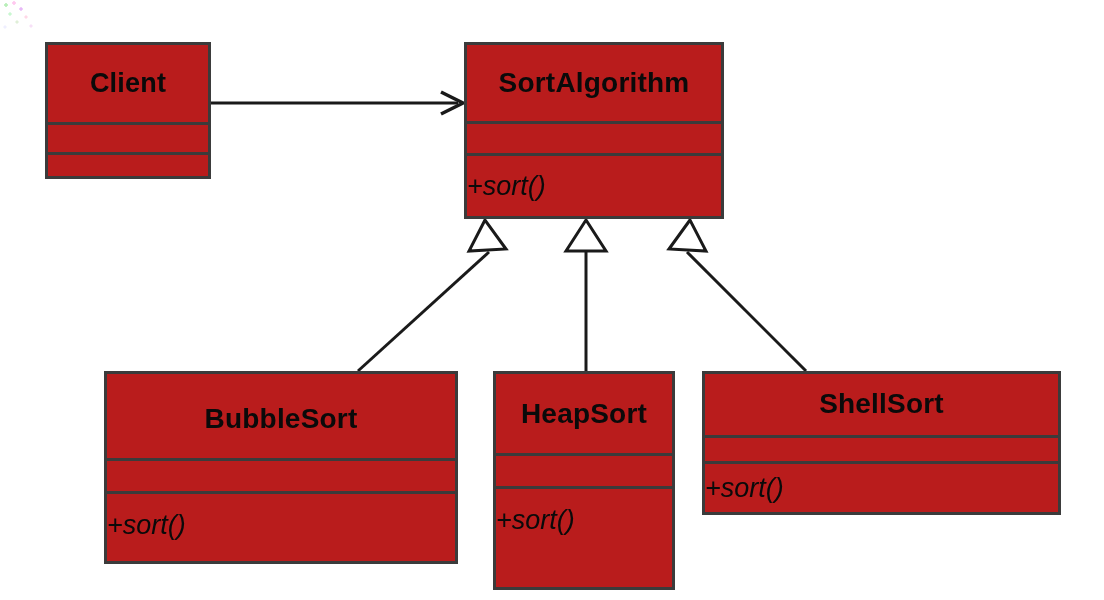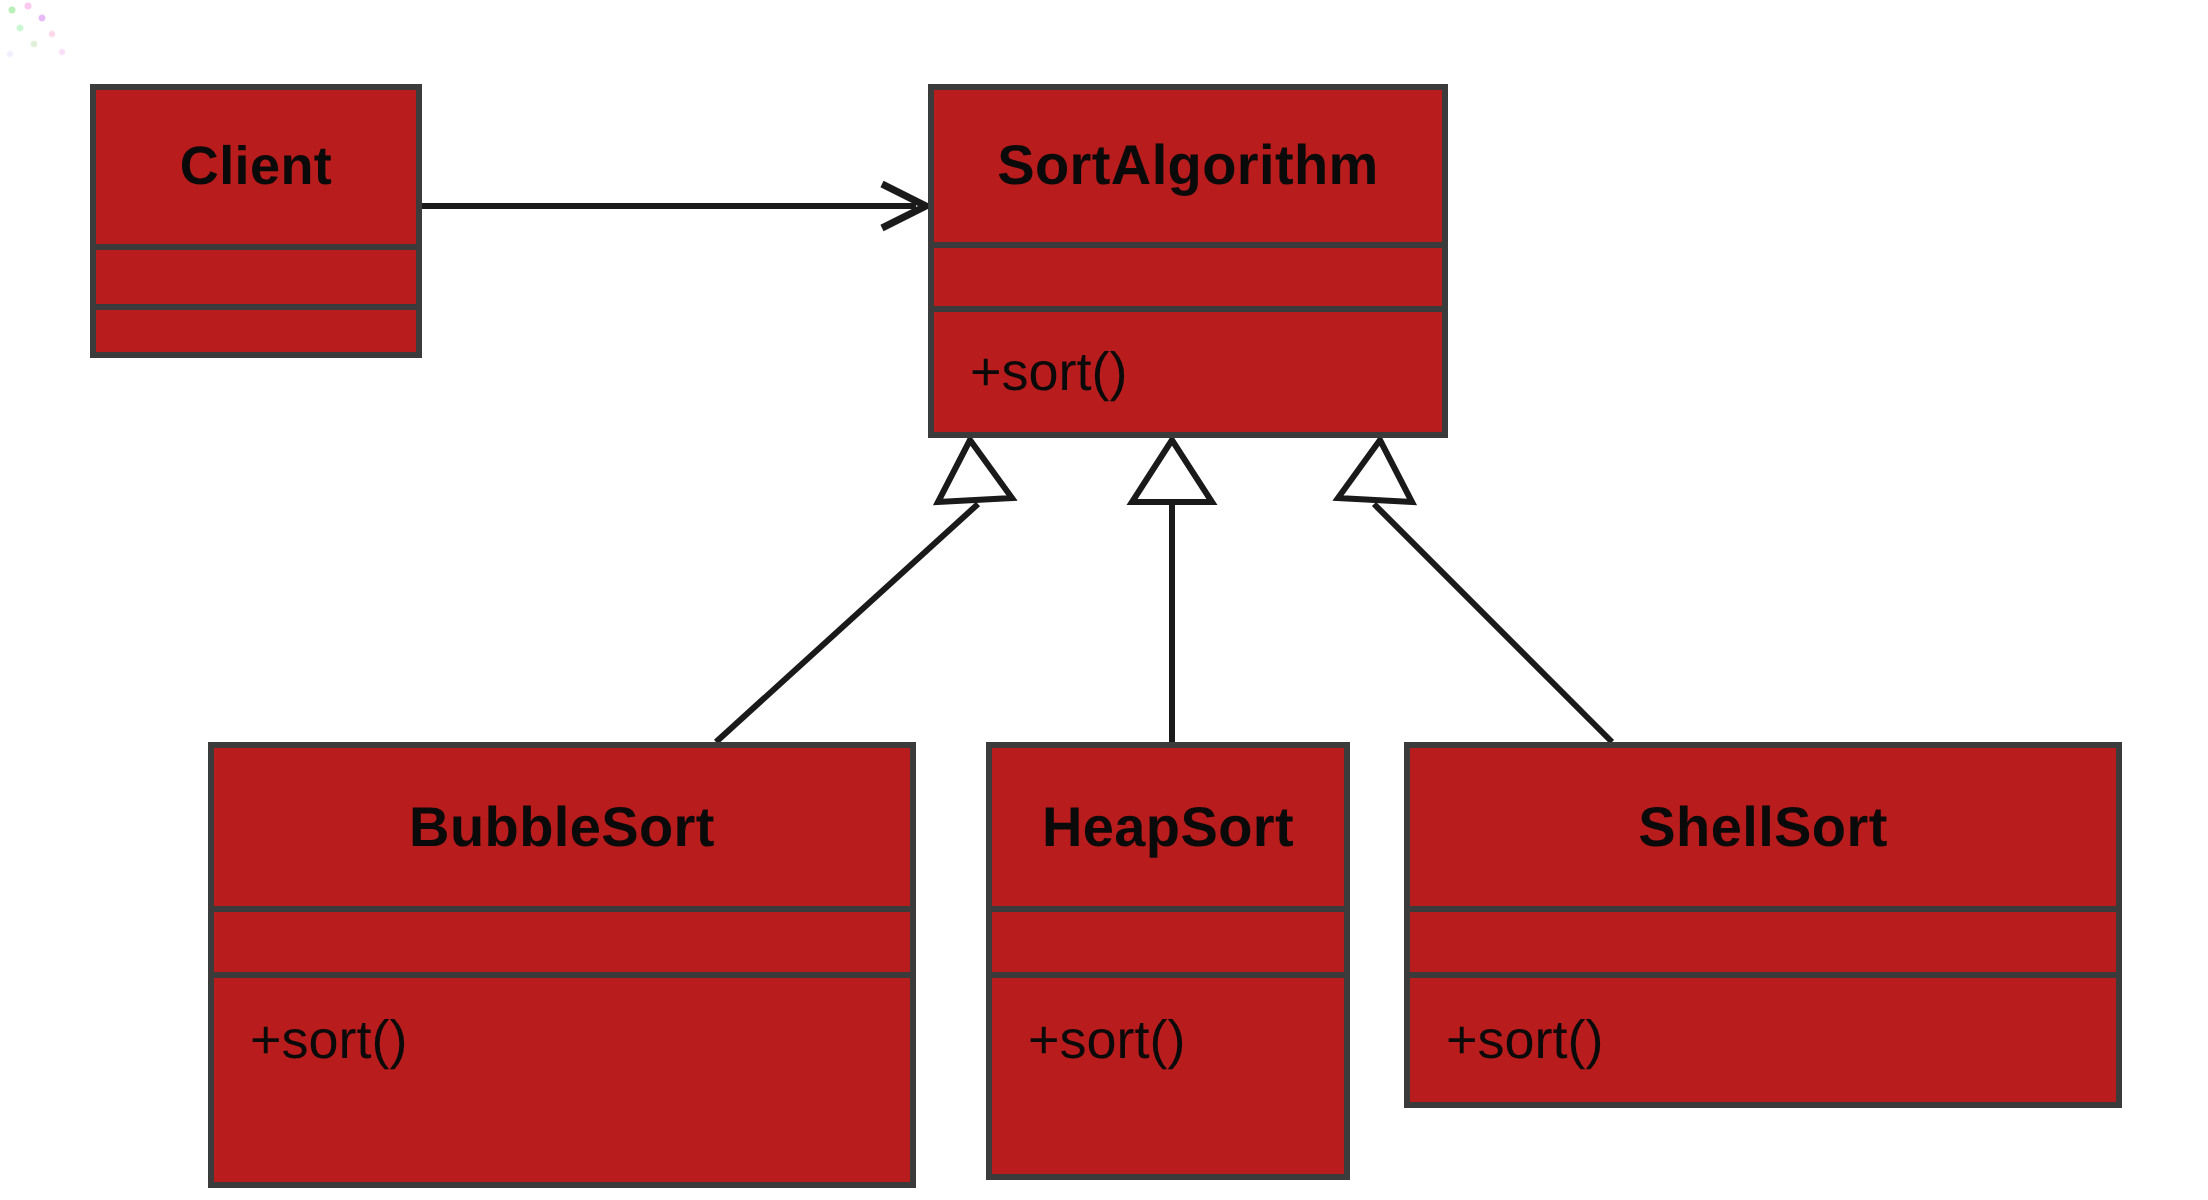--- a/index.html
+++ b/index.html
@@ -74,38 +74,39 @@
   }
   .uml-ops {
     border-top: 3px solid #3b3b3b;
     box-sizing: border-box;
     display: flex;
     flex-direction: column;
     justify-content: center;
   }
   .uml-op {
     color: #0a0a0a;
-    padding-left: 18px;
+    padding-left: 0;
     white-space: nowrap;
+    font-style: italic;
   }
 
   
   #box-client        { left: 45px;  top: 42px;  width: 166px; height: 137px; }
   #box-client .uml-name  { height: 77px; font-size: 27px; }
   #box-client .uml-attrs { height: 30px; }
   #box-client .uml-ops   { height: 24px; }
 
   #box-sortalgorithm { left: 464px; top: 42px;  width: 260px; height: 177px; }
   #box-sortalgorithm .uml-name  { height: 76px; font-size: 28px; }
   #box-sortalgorithm .uml-attrs { height: 32px; }
   #box-sortalgorithm .uml-ops   { height: 63px; font-size: 27px; }
 
-  #box-bubblesort    { left: 104px; top: 371px; width: 354px; height: 223px; }
+  #box-bubblesort    { left: 104px; top: 371px; width: 354px; height: 193px; justify-content: center; }
   #box-heapsort      { left: 493px; top: 371px; width: 182px; height: 219px; }
-  #box-shellsort     { left: 702px; top: 371px; width: 359px; height: 183px; justify-content: flex-end; }
+  #box-shellsort     { left: 702px; top: 371px; width: 359px; height: 144px; justify-content: flex-end; }
   #box-bubblesort .uml-name,
   #box-heapsort .uml-name,
   #box-shellsort .uml-name  { height: 79px; font-size: 28px; }
   #box-bubblesort .uml-attrs,
   #box-heapsort .uml-attrs,
   #box-shellsort .uml-attrs { height: 33px; }
   #box-bubblesort .uml-ops,
   #box-heapsort .uml-ops,
   #box-shellsort .uml-ops   { height: 65px; font-size: 27px; }
 </style>

